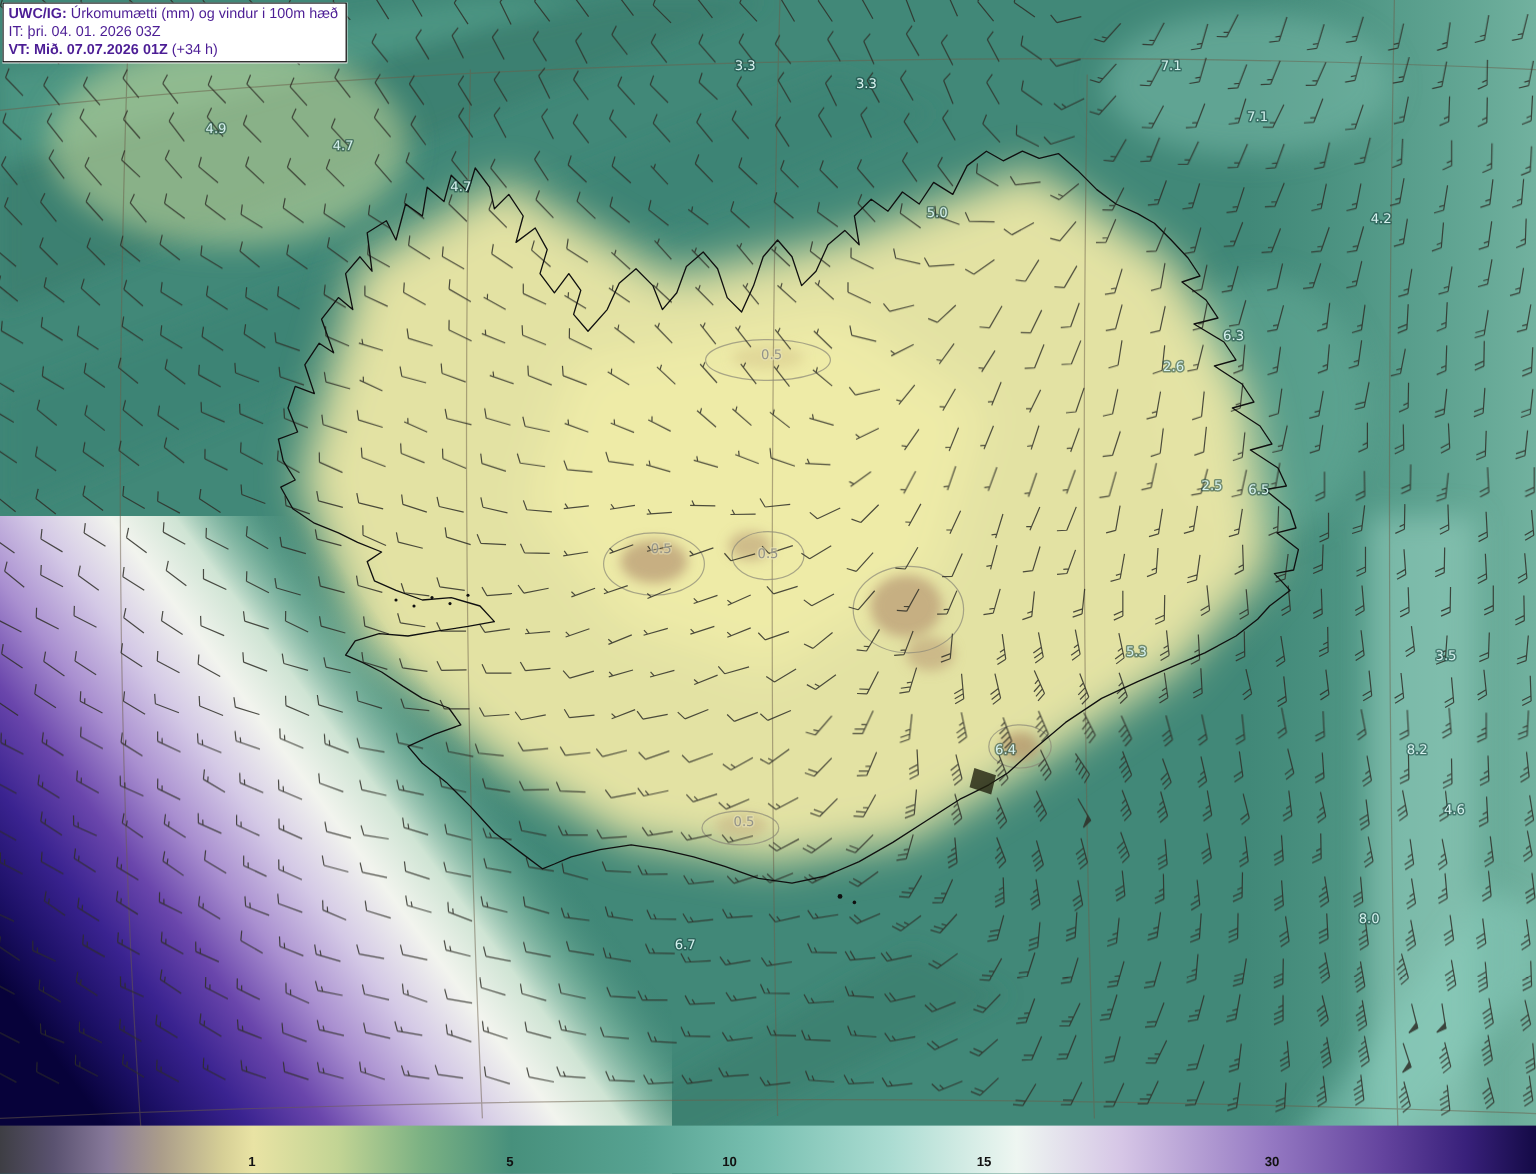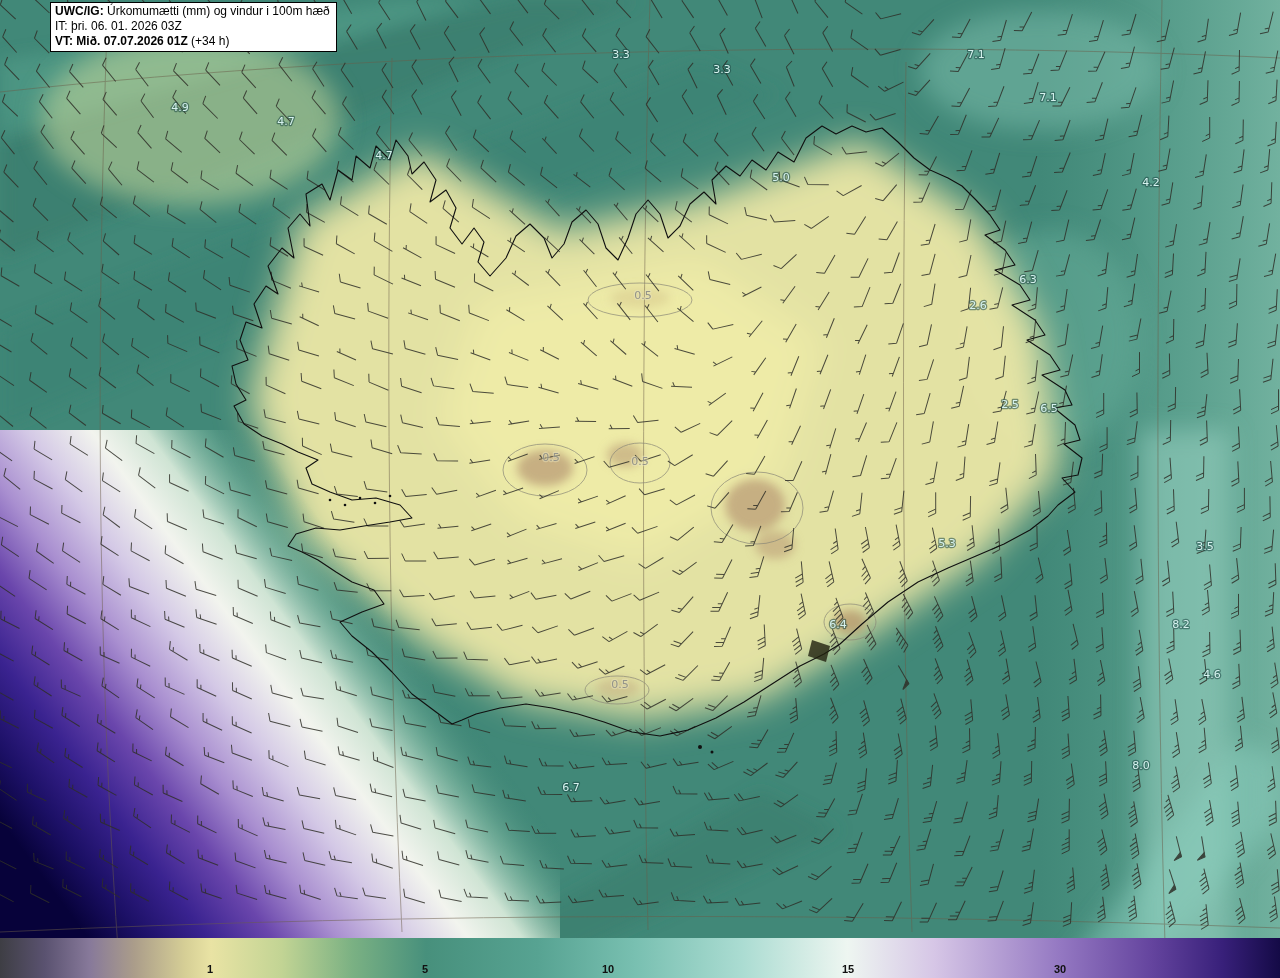--- a/index.html
+++ b/index.html
@@ -7,23 +7,22 @@
     width:1280px;height:978px;position:relative;overflow:hidden;
     background:#418878;
     font-family:"Liberation Sans", sans-serif;
   }
   #map-svg{position:absolute;left:0;top:0;}
   
   .title-box{
     position:absolute;left:2px;top:2px;z-index:20;
     background:#ffffff;border:1px solid #000;
     padding:1px 6px 2px 4px;
-    font-size:12px;line-height:15px;color:#000000;
+    font-size:12px;line-height:15px;color:#4c1d95;
     white-space:nowrap;
-    margin-left:48px;
   }
   .title-box .b{font-weight:bold;}
   
   .colorbar{
     position:absolute;left:0;bottom:0;width:1280px;height:40px;z-index:15;
   }
   .colorbar .ticks{position:absolute;left:0;top:0;width:100%;height:100%;}
   .colorbar .tick{
     position:absolute;bottom:3px;transform:translateX(-50%);
     font-size:11px;font-weight:bold;color:#111;
@@ -3275,31 +3274,31 @@
     </g>
 </svg>
 
 <div class="title-box">
   <div>
     <span class="b">UWC/IG:</span>
     <span>Úrkomumætti (mm) og vindur i 100m hæð</span>
   </div>
   <div>
     <span>IT:</span>
-    <span>þri. 06. 01. 2026 03Z</span>
+    <span>þri. 04. 01. 2026 03Z</span>
   </div>
   <div>
     <span class="b">VT:</span>
     <span class="b">Mið. 07.07.2026 01Z</span>
     <span>(+34 h)</span>
   </div>
 </div>
 
 <div class="colorbar" id="colorbar" style="background: linear-gradient(to right, rgb(62, 62, 68) 0%, rgb(90, 82, 112) 3.5%, rgb(135, 121, 154) 7%, rgb(171, 157, 138) 10.5%, rgb(214, 207, 150) 14.5%, rgb(233, 227, 164) 16.5%, rgb(194, 212, 148) 22%, rgb(123, 177, 131) 27.5%, rgb(71, 144, 124) 33.3%, rgb(87, 163, 146) 42%, rgb(121, 192, 177) 49.7%, rgb(171, 220, 210) 58%, rgb(238, 246, 241) 66.2%, rgb(214, 198, 230) 73%, rgb(148, 120, 194) 82.8%, rgb(100, 68, 158) 90%, rgb(56, 32, 122) 95.5%, rgb(20, 10, 70) 100%);">
   <div class="ticks" id="colorbar-ticks">
       <span class="tick" style="left: 210px;">1</span>
       <span class="tick" style="left: 425px;">5</span>
       <span class="tick" style="left: 608px;">10</span>
-      <span class="tick" style="left: 848px;">15</span>
+      <span class="tick" style="left: 820px;">15</span>
       <span class="tick" style="left: 1060px; text-align: right;">30</span>
       <span class="tick dark" style="left: 1266px;">50</span>
     </div>
 </div>
 
 </body></html>

